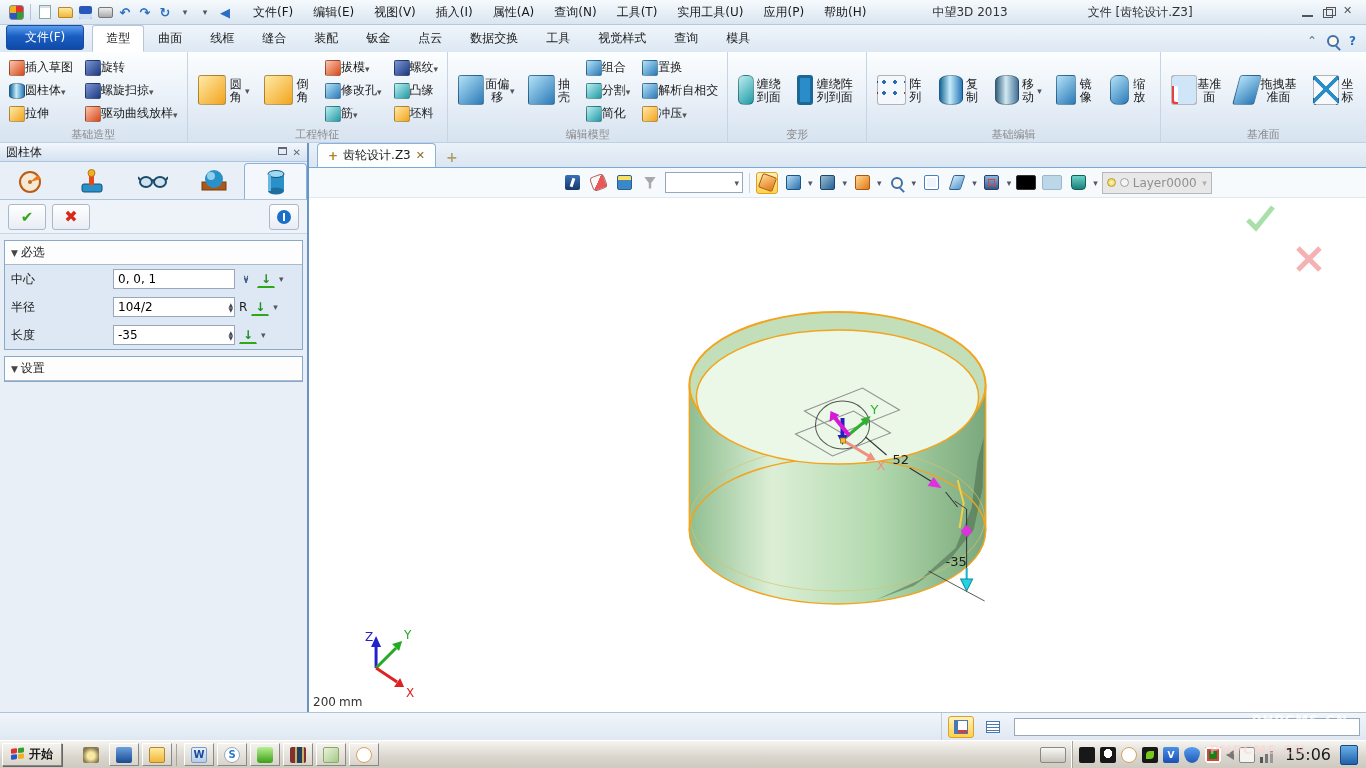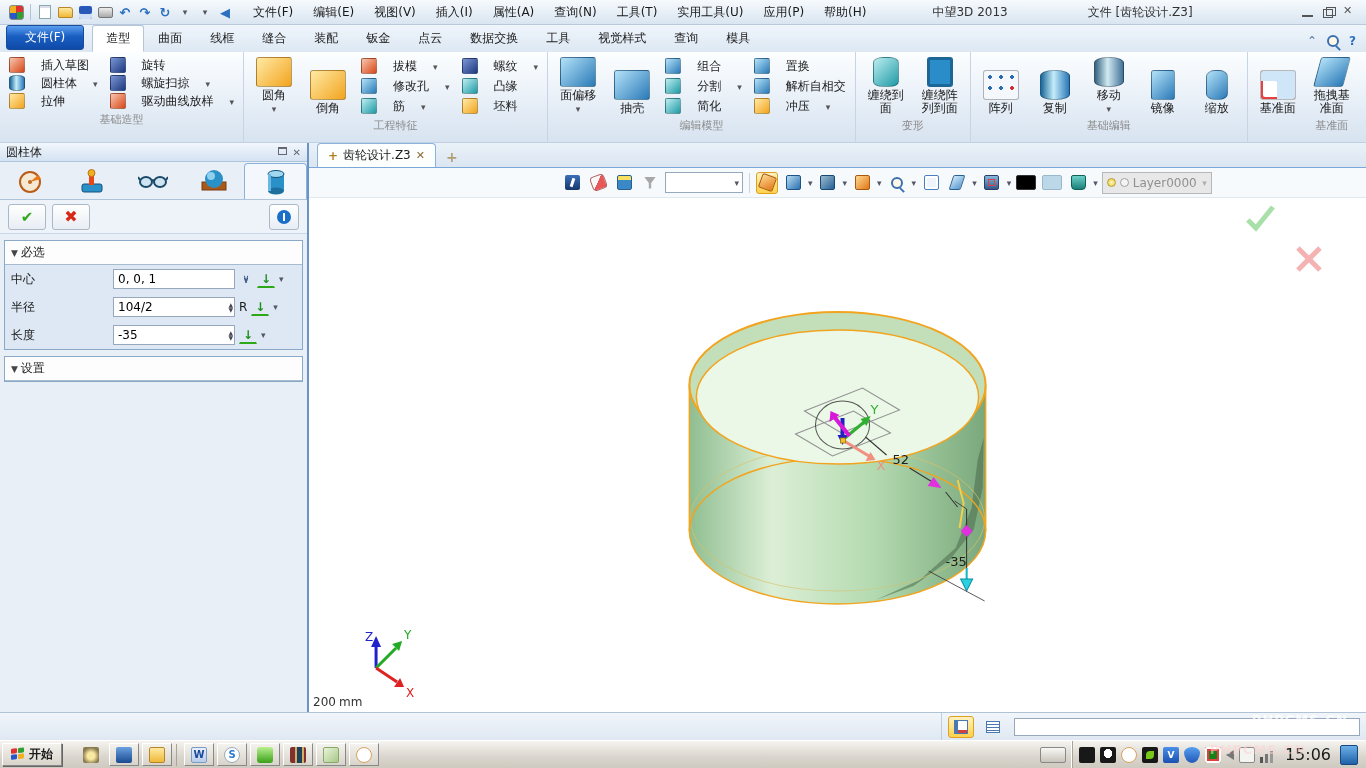--- a/index.html
+++ b/index.html
@@ -33,24 +33,24 @@
   .tabrow{height:27px;background:linear-gradient(#eff5fb,#dde8f3);display:flex;align-items:flex-end;padding:0 4px;flex:0 0 auto}
   .filebtn{background:linear-gradient(#5a9ef0,#1a5ec2 45%,#0f4aa8);color:#fff;border:1px solid #1a4c9c;border-radius:3px;padding:3px 18px;margin:2px 8px 2px 2px;white-space:nowrap}
   .rtab{padding:4px 13px;white-space:nowrap;color:#222;border:1px solid transparent;cursor:default}
   .rtab.active{background:#fff;border-color:#b5c6d8;border-bottom-color:#fff;border-radius:3px 3px 0 0}
   .tabrow-right{margin-left:auto;display:flex;gap:10px;align-items:center;padding:0 6px 4px 0;color:#5a7ba0}
 
   
   .ribbon{height:91px;background:linear-gradient(#fcfeff,#e2ebf5 70%,#d7e3f0);border-bottom:1px solid #c2d1e2;display:flex;flex:0 0 auto}
   .rgroup{display:flex;flex-direction:column;border-right:1px solid #c6d4e4;padding:3px 7px 0}
   .rgroup-body{flex:1;display:flex;gap:8px;align-items:stretch}
-  .rgroup-label{text-align:center;color:#8b8b8b;font-size:11px;padding:1px 0 15px}
+  .rgroup-label{text-align:center;color:#8b8b8b;font-size:11px;padding:1px 0 0}
   .smallcol{display:flex;flex-direction:column;justify-content:space-around;padding:1px 0}
-  .sitem{display:flex;align-items:center;gap:16px;white-space:nowrap;cursor:default;padding:0 2px}
-  .bigbtn{display:flex;flex-direction:column;align-items:center;justify-content:flex-end;padding:2px 3px;min-width:46px;text-align:center;line-height:13px;cursor:default}
+  .sitem{display:flex;align-items:center;gap:0;white-space:nowrap;cursor:default;padding:0 2px}
+  .bigbtn{display:flex;flex-direction:row;align-items:center;justify-content:space-between;padding:2px 3px;min-width:46px;text-align:center;line-height:13px;cursor:default}
   .bigbtn .lbl{white-space:pre-line}
   .caret::after{content:"▾";color:#555;font-size:9px;line-height:8px}
   .ic{width:16px;height:16px;flex:0 0 auto;border-radius:2px;border:1px solid rgba(0,0,0,.28)}
   .bic{width:36px;height:30px;border-radius:3px;border:1px solid rgba(0,0,0,.28);margin-bottom:2px}
   .cy{background:linear-gradient(135deg,#ffeaa6,#f2a41e)}
   .cb{background:linear-gradient(135deg,#b4e2f8,#2a7ab8)}
   .ct{background:linear-gradient(135deg,#bceef0,#1f9aa6)}
   .cr{background:linear-gradient(135deg,#f8c6b0,#d84818)}
   .cdb{background:linear-gradient(135deg,#7a96d4,#1e3a80)}
   .ccyl{background:linear-gradient(90deg,#1a6898,#c4ecfa 45%,#2a78b8);border-radius:45%/20%}

